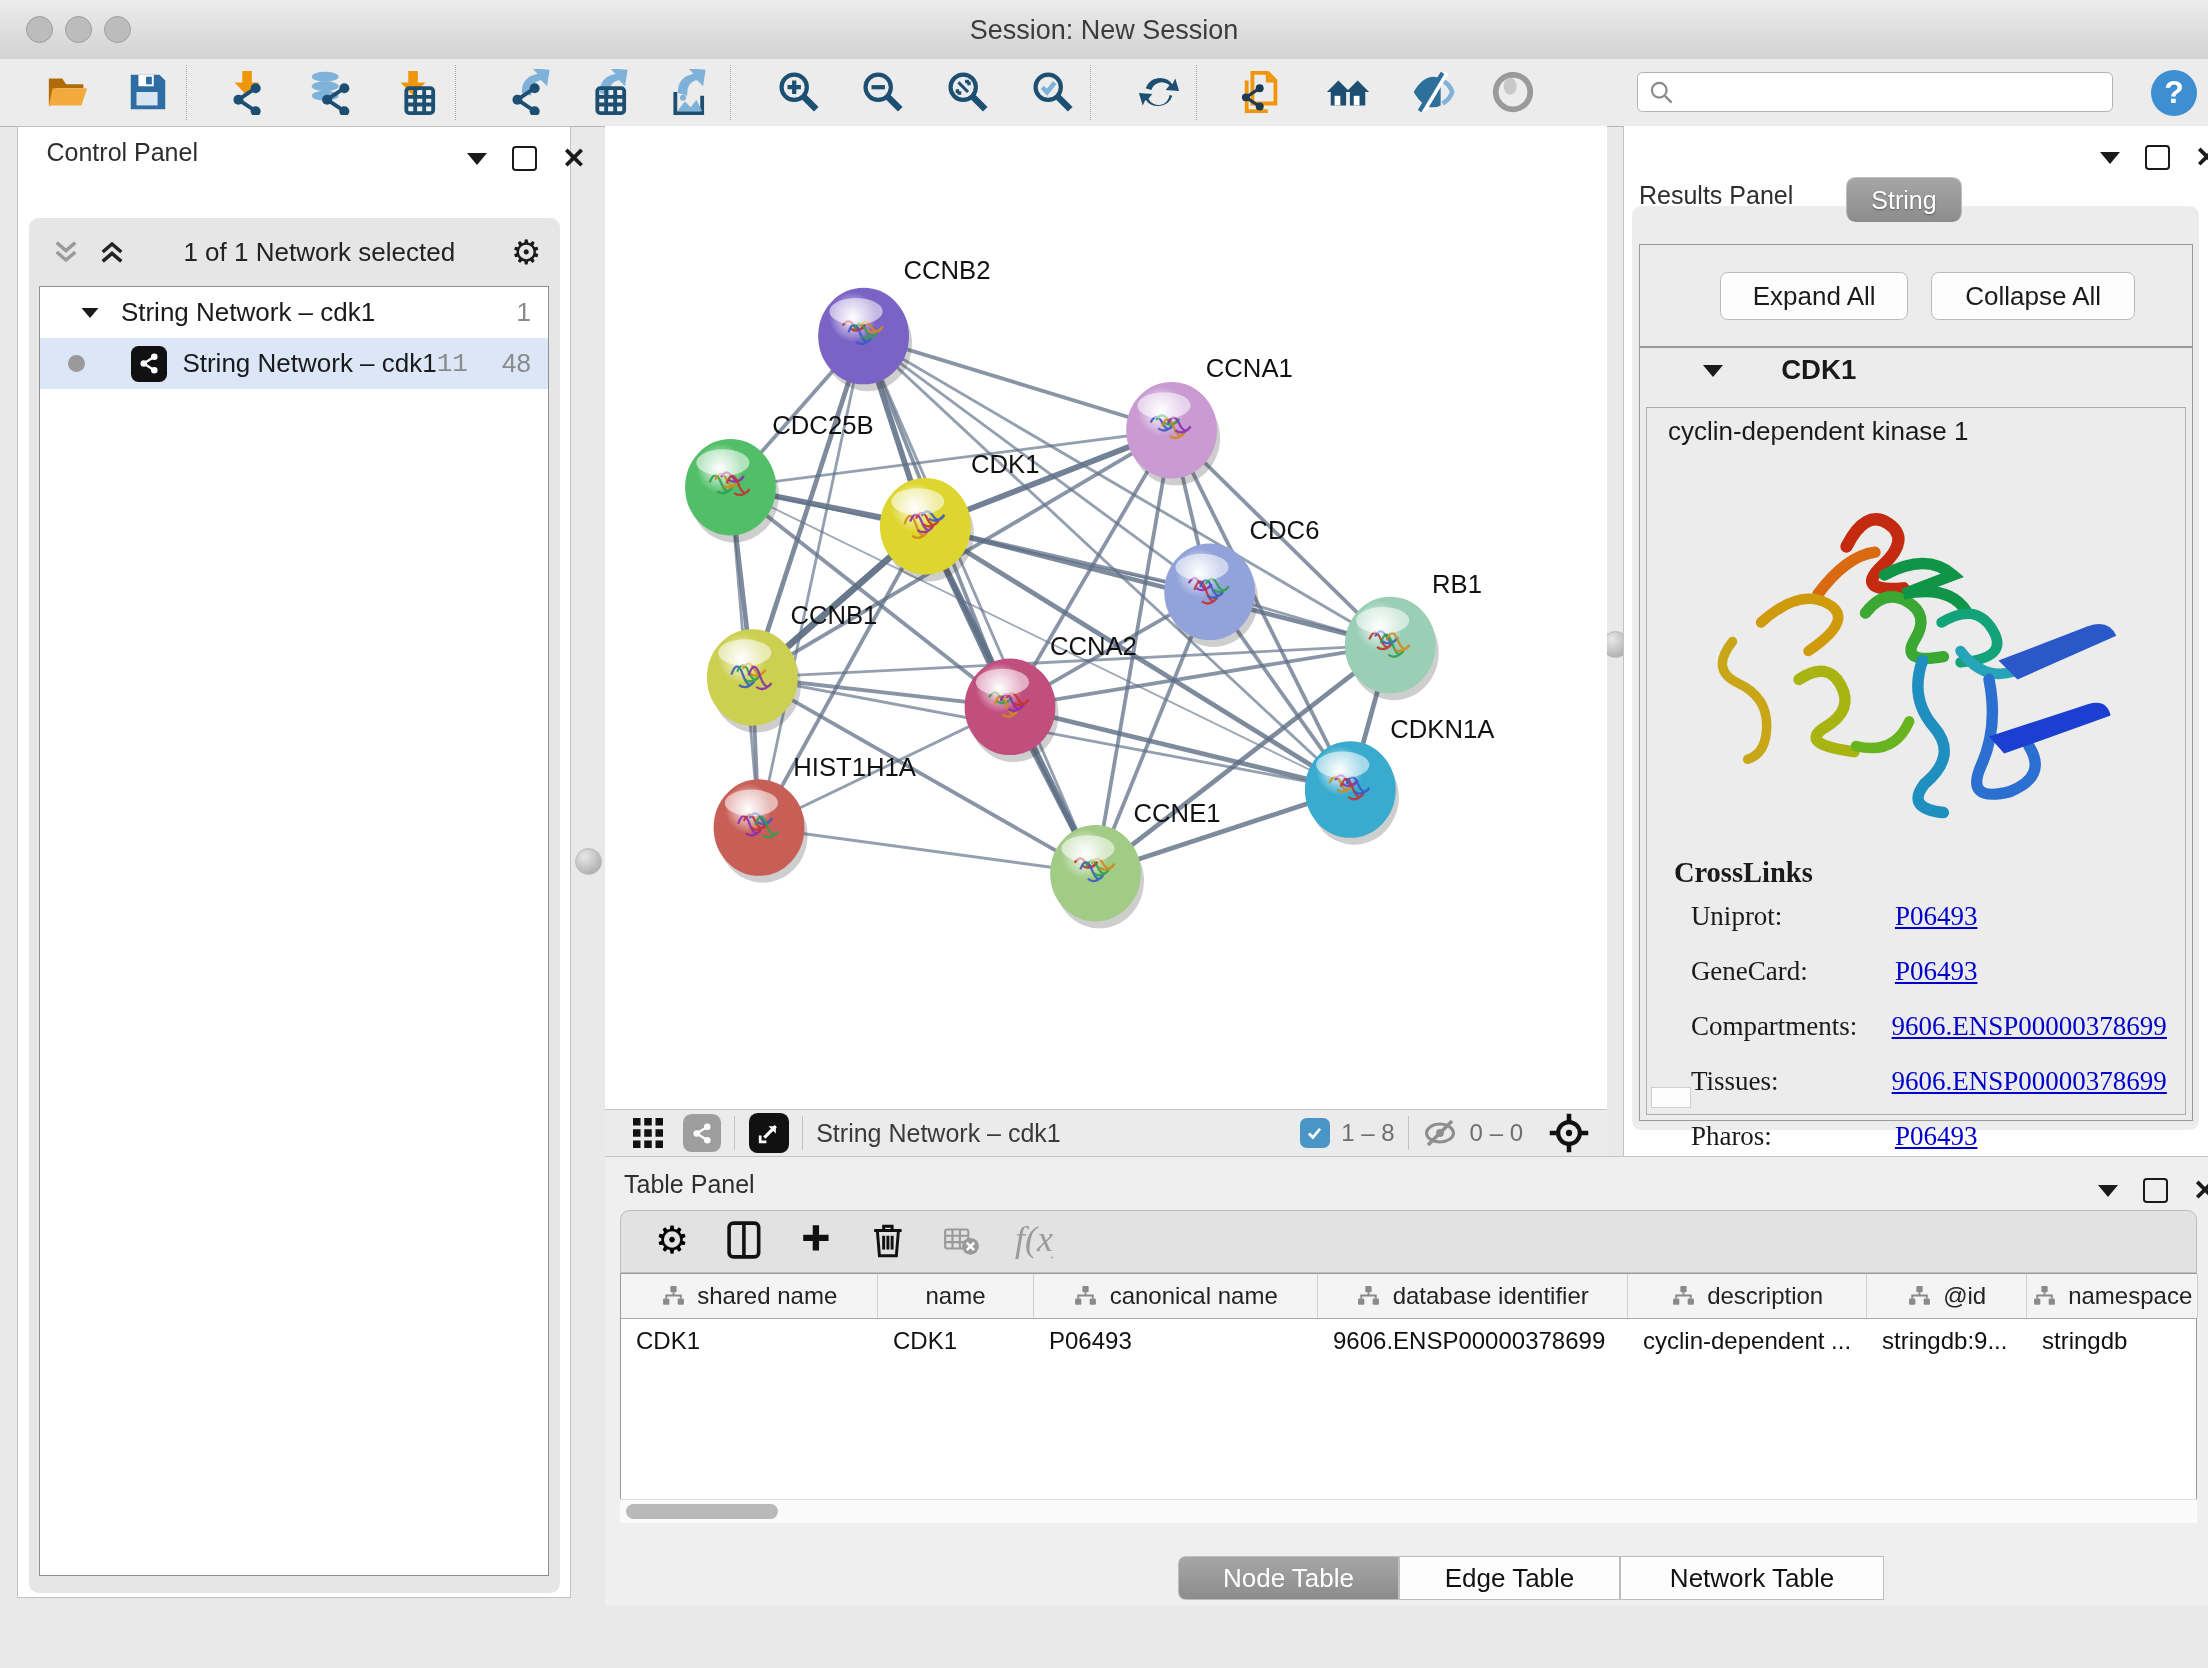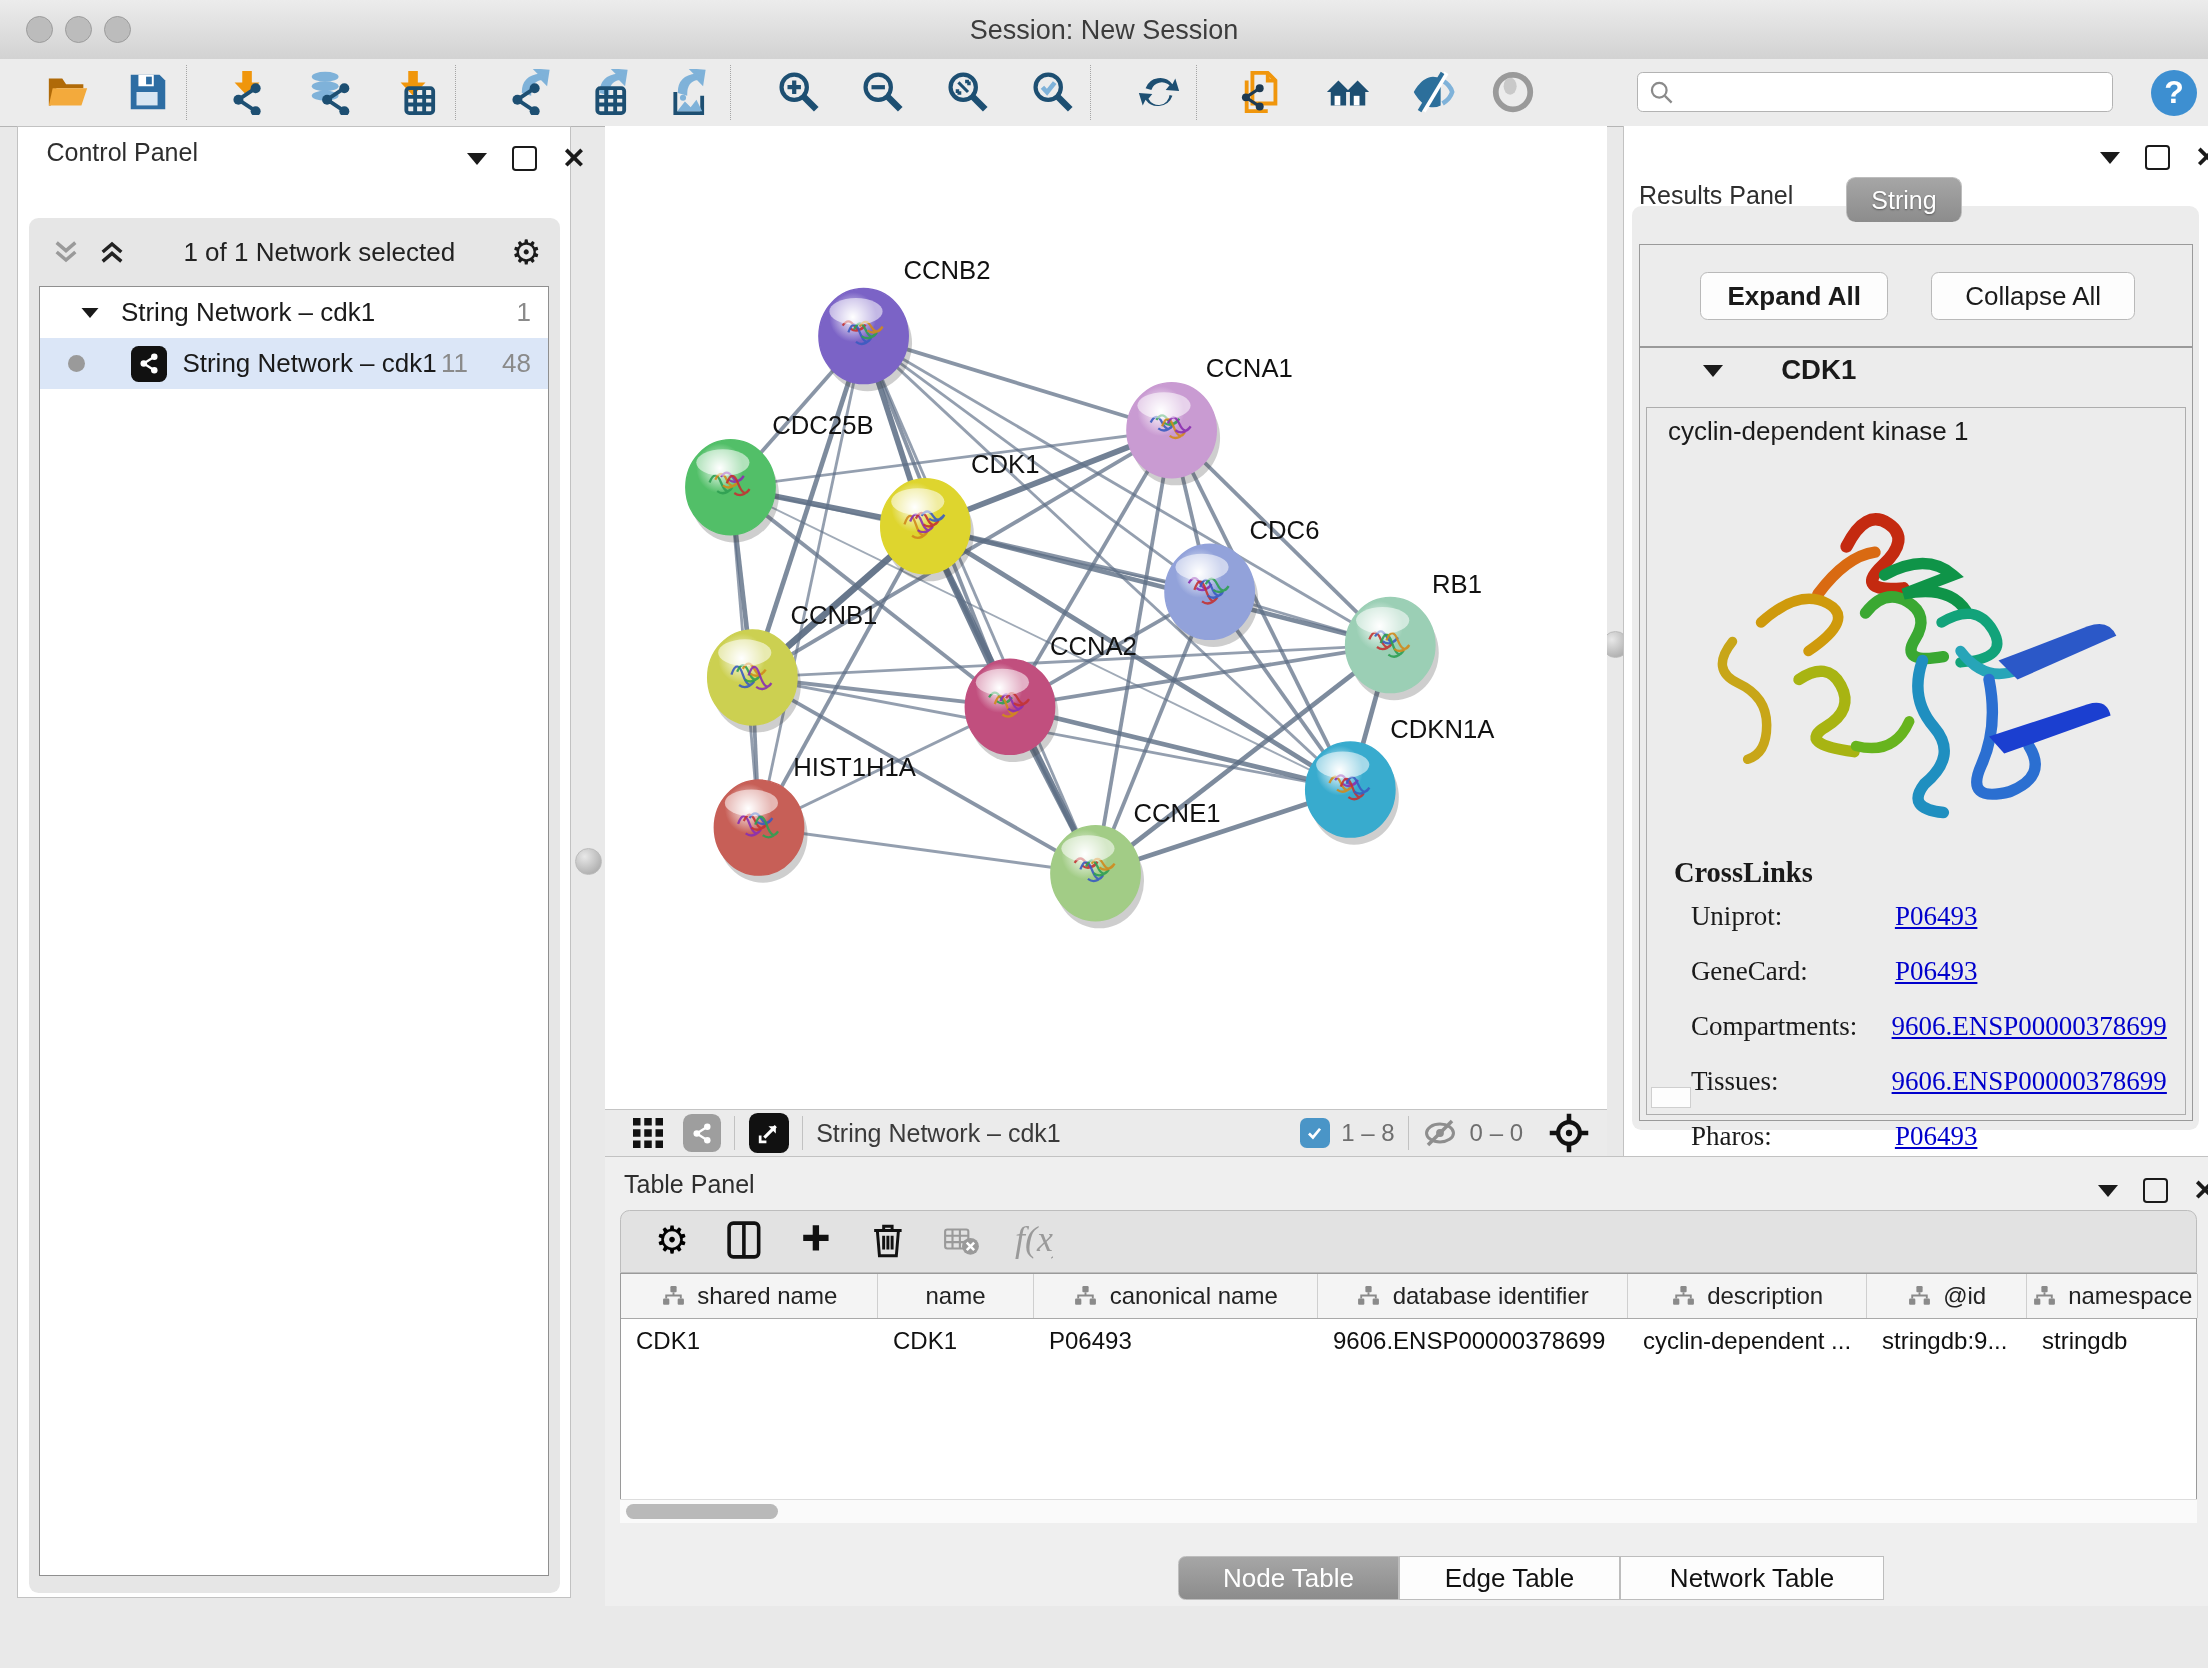--- a/index.html
+++ b/index.html
@@ -285,21 +285,21 @@
             <svg width="23" height="23" viewBox="0 0 24 24">
                 <g fill="#fff">
               <circle cx="17" cy="5" r="3.4"></circle>
                   <circle cx="6" cy="12" r="3.4"></circle>
                   <circle cx="17" cy="19" r="3.4"></circle>
                 </g>
               <path d="M6 12L17 5M6 12l11 7" stroke="#fff" stroke-width="2.4"></path>
             </svg>
           </div>
           <div style="margin-left:15px;">String Network – cdk1</div>
-          <div class="cnt" style="margin-left:auto;">11</div>
+          <div class="cnt" style="margin-left:auto;font-family:Liberation Mono, monospace;">11</div>
           <div class="cnt" style="margin-left:34px;margin-right:17px;">48</div>
         </div>
       </div>
     </div>
   </div>
 
   <div class="handle abs" style="left:575px;top:848px;"></div>
   <div class="handle abs" style="left:1602px;top:631px;"></div>
   <div class="handle abs" style="left:1395px;top:1144px;width:21px;height:21px;"></div>
 
@@ -585,21 +585,21 @@
 
   <div id="results-panel" class="abs">
     <div class="abs panel-title" style="left:15px;top:11.4px;margin-top:44px;">Results Panel</div>
     <div class="abs wctl" style="left:476px;top:19px;">
       <div class="chev-dn"></div>
       <div class="sq"></div>
       <div class="xx">✕</div>
     </div>
     <div id="rp-outer" class="abs">
       <div id="rp-btnbox" class="abs">
-        <div class="rp-btn abs" style="left:60px;top:27px;width:186px;font-weight:bold;">Expand All</div>
+        <div class="rp-btn abs" style="left:80px;top:27px;width:186px;">Expand All</div>
         <div class="rp-btn abs" style="left:291px;top:27px;width:202px;">Collapse All</div>
       </div>
       <div id="rp-entry" class="abs">
         <div class="abs" style="left:63px;top:17px;">
           <div class="chev-dn"></div>
         </div>
         <div class="abs" style="left:141px;top:5.7px;font-size:27.6px;font-weight:bold;">CDK1</div>
         <div id="rp-inner" class="abs">
           <div class="abs" style="left:21px;top:7.6px;font-size:26px;">cyclin-dependent kinase 1</div>
 

